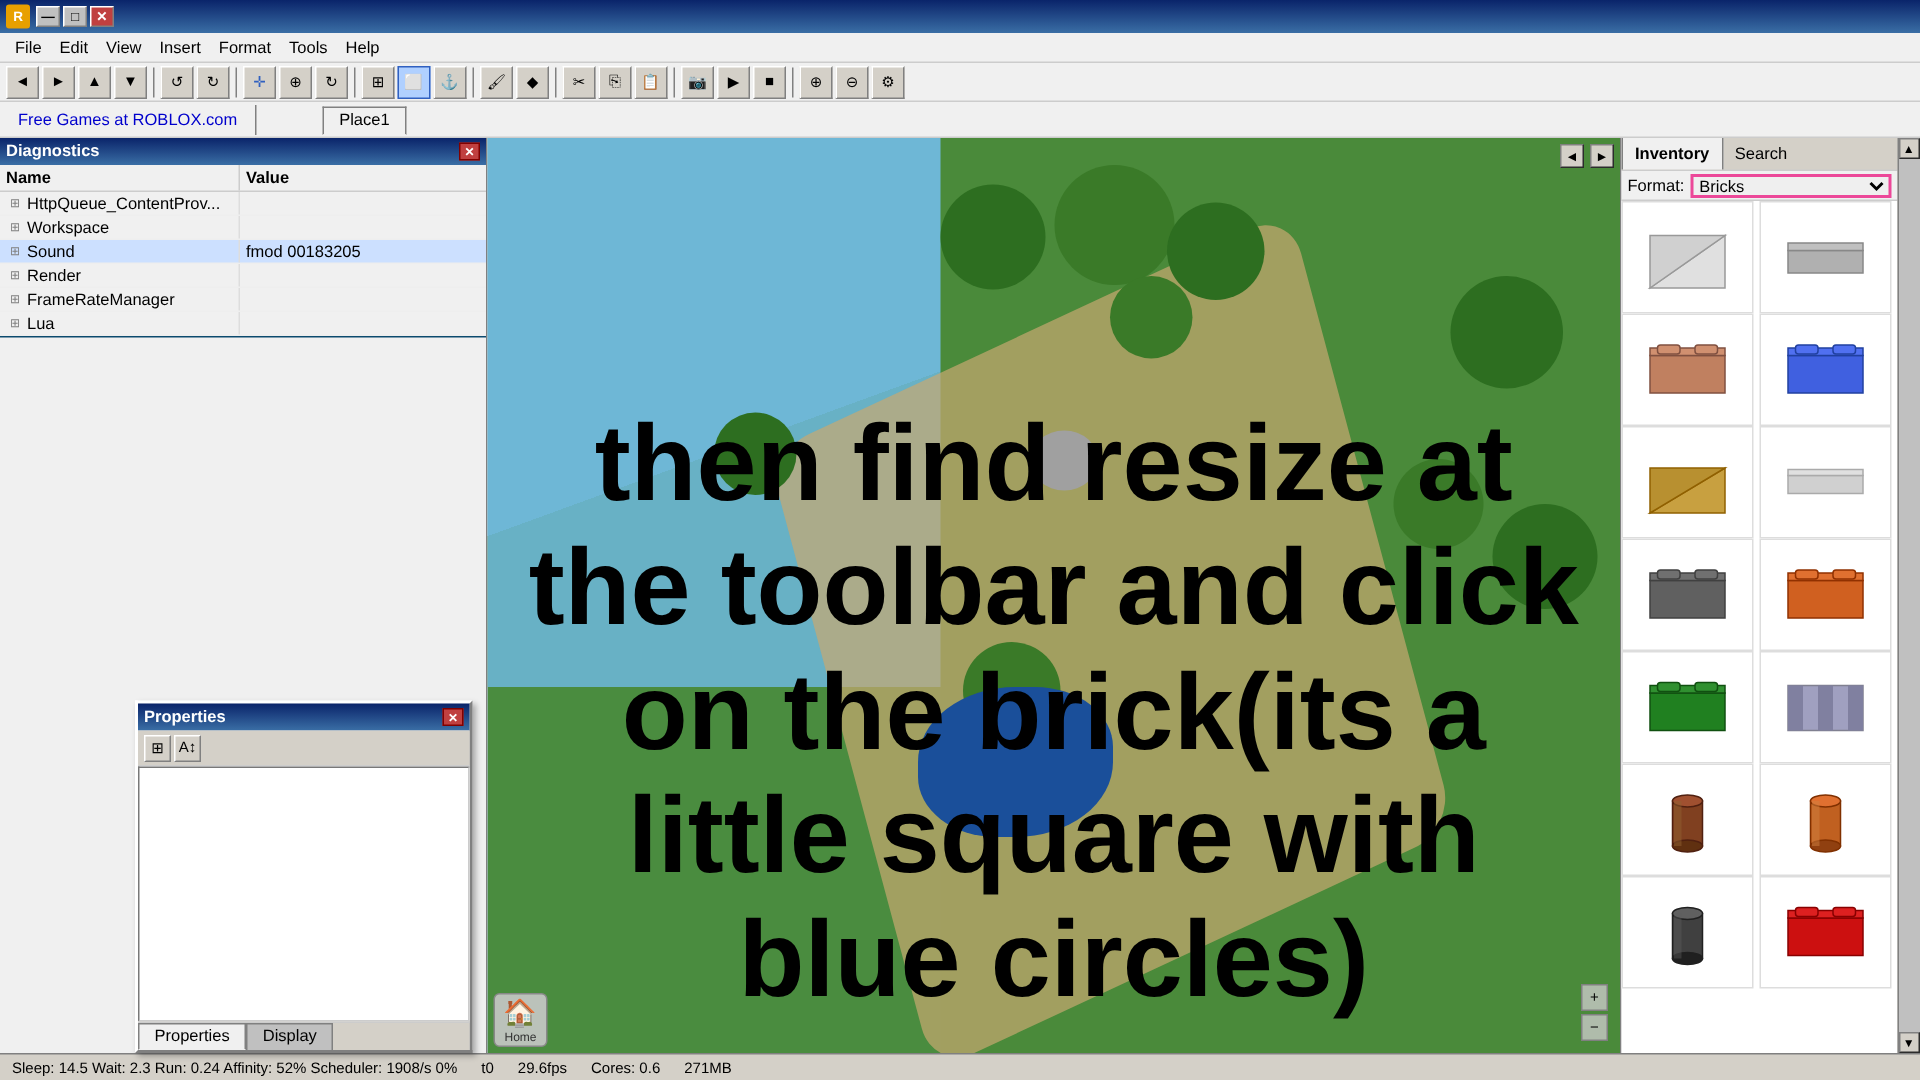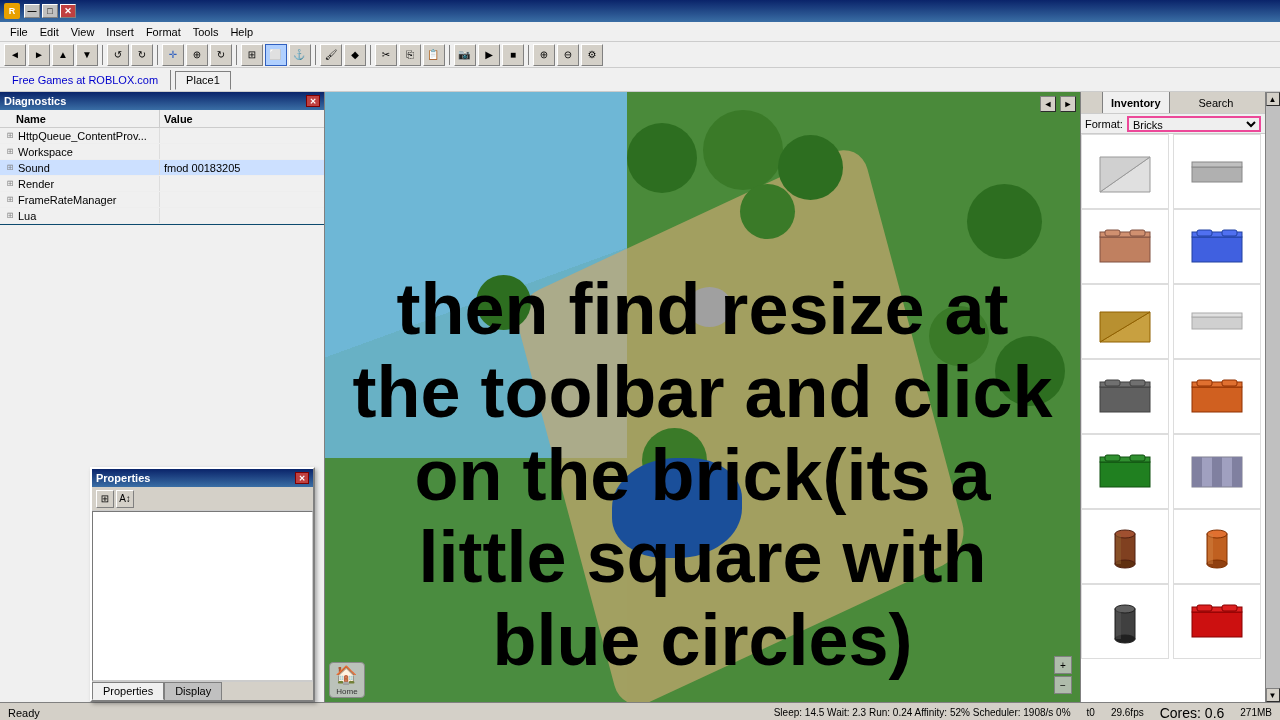--- a/index.html
+++ b/index.html
@@ -106,20 +106,21 @@
       height: 19px;
       padding: 0 10px;
       background: #c0c0c0;
       border: 1px solid #808080;
       border-bottom: none;
       font-size: 11px;
       display: flex;
       align-items: center;
       cursor: pointer;
       margin-right: 2px;
+      margin-left: 40px;
     }
     .tab.active {
       background: #f0f0f0;
       border-bottom: 1px solid #f0f0f0;
       margin-bottom: -1px;
       z-index: 1;
     }
 
     
     #main {
@@ -156,21 +157,21 @@
       display: flex;
       background: #f0f0f0;
       border-bottom: 1px solid #ccc;
       height: 18px;
       align-items: center;
     }
     .diag-col-name {
       width: 160px;
       font-size: 11px;
       font-weight: bold;
-      padding-left: 16px;
+      padding-left: 4px;
       border-right: 1px solid #ccc;
       height: 100%;
       display: flex;
       align-items: center;
     }
     .diag-col-val {
       font-size: 11px;
       font-weight: bold;
       padding-left: 4px;
     }
@@ -390,21 +391,20 @@
       border-bottom: 1px solid #ccc;
       align-items: center;
     }
     .inv-tab {
       padding: 2px 8px;
       font-size: 11px;
       cursor: pointer;
       height: 100%;
       display: flex;
       align-items: center;
-      margin-left: 21px;
     }
     .inv-tab.active {
       background: #f0f0f0;
       border-left: 1px solid #808080;
       border-right: 1px solid #808080;
       font-weight: bold;
     }
     #inventory-toolbar {
       display: flex;
       height: 20px;
@@ -830,19 +830,18 @@
     <div id="inv-scrollbar">
       <div class="scroll-arrow">▲</div>
       <div class="scroll-track"></div>
       <div class="scroll-arrow">▼</div>
     </div>
   </div>
 
 </div>
 
 <div id="statusbar">
-  <span id="status-left">Ready</span>
   <span style="font-size:10px;">Sleep: 14.5  Wait: 2.3  Run: 0.24  Affinity: 52%  Scheduler: 1908/s  0%</span>
   <span style="font-size:10px;">t0</span>
   <span style="font-size:10px;">29.6fps</span>
-  <span style="font-size:14px;">Cores: 0.6</span>
+  <span style="font-size:10px;">Cores: 0.6</span>
   <span style="font-size:10px;">271MB</span>
 </div>
 
 </body></html>

